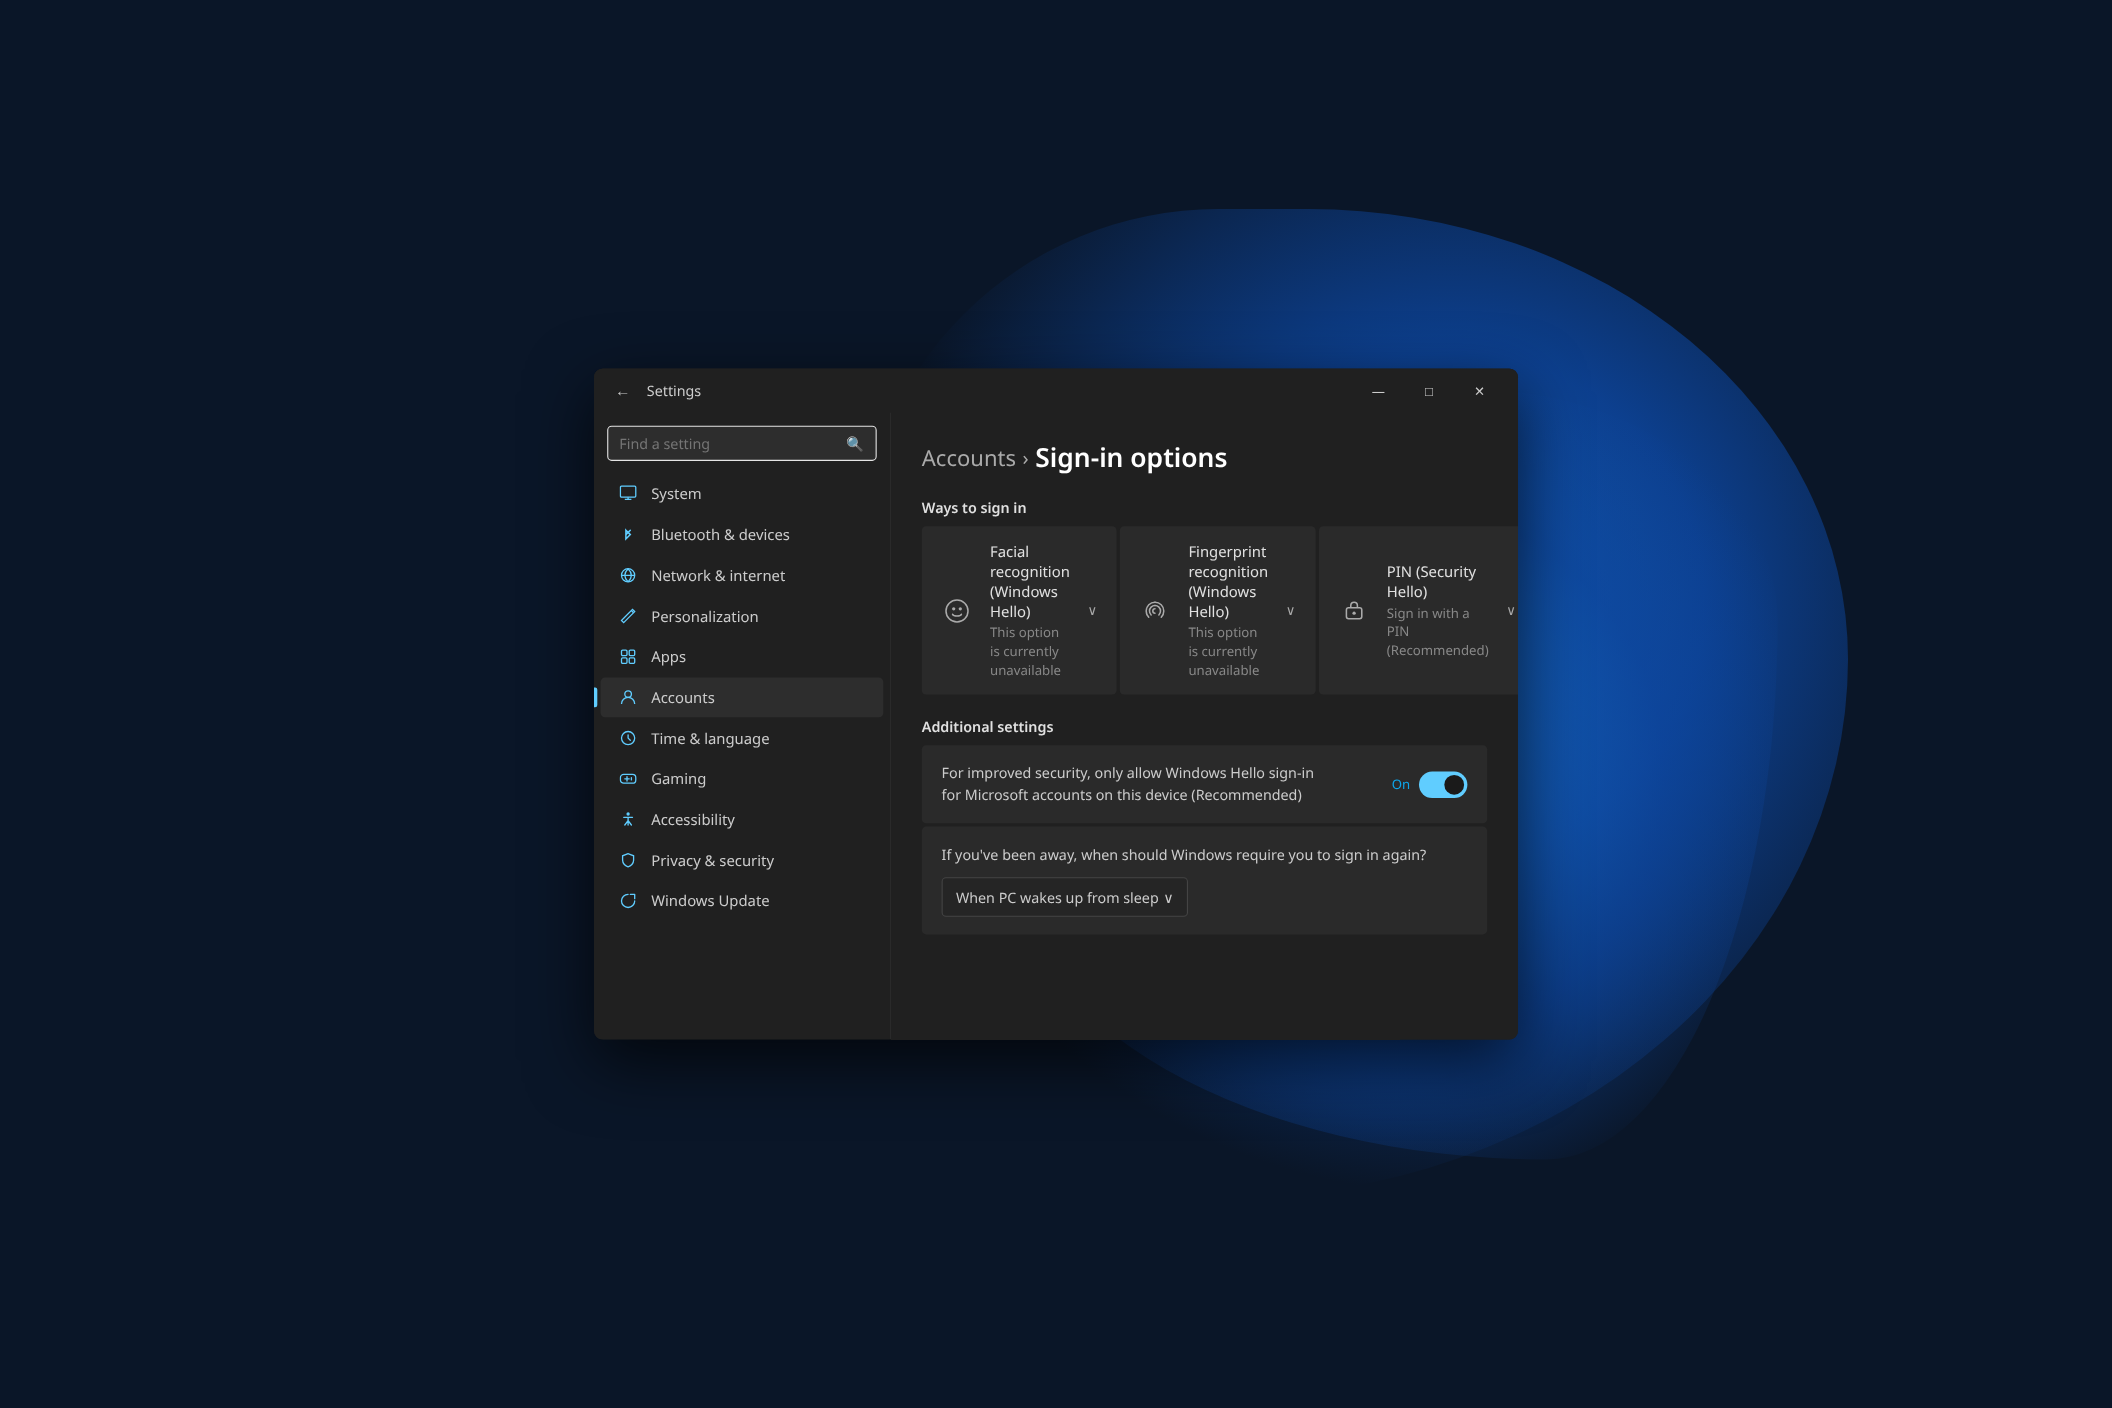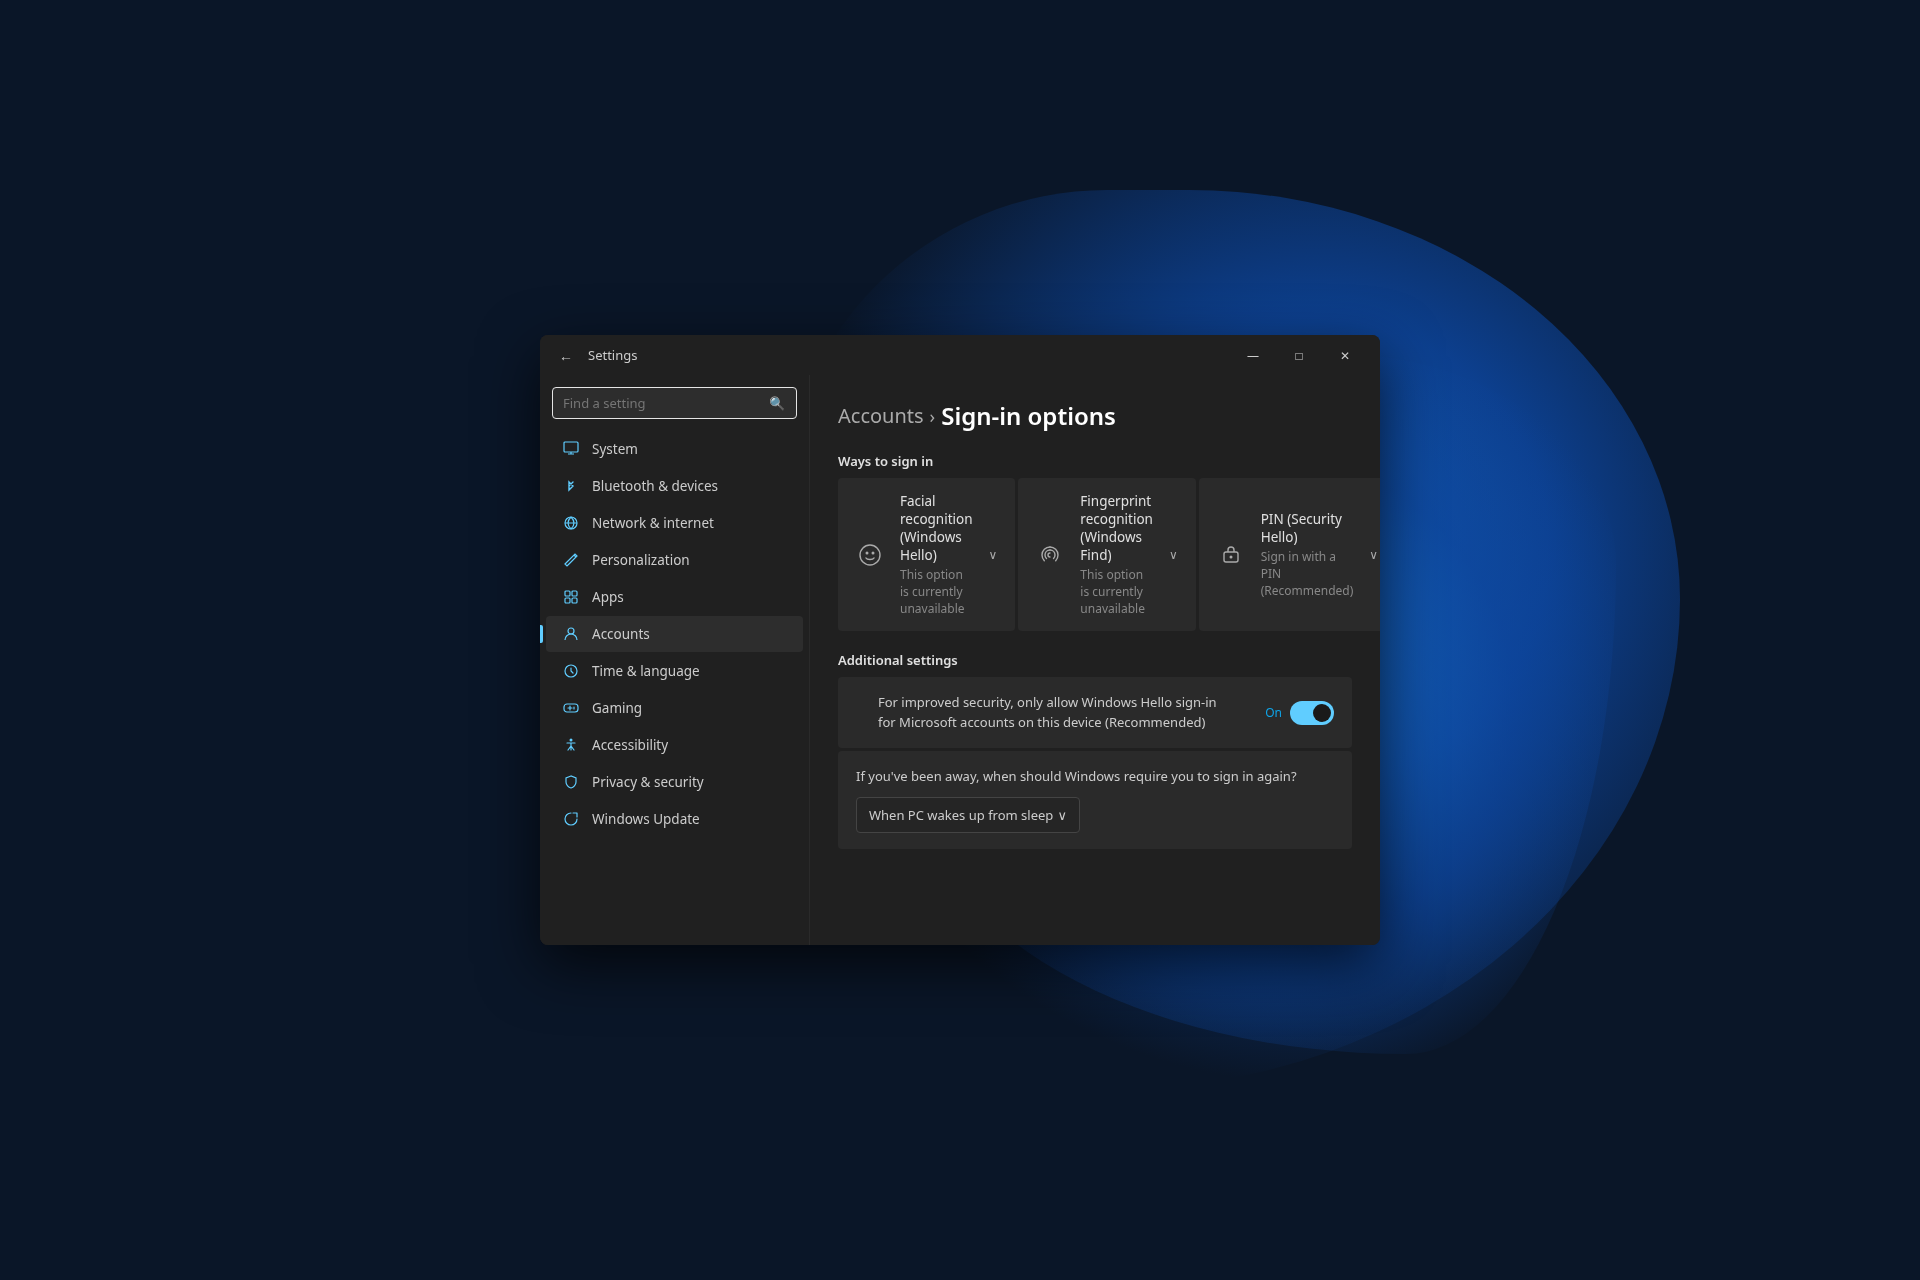--- a/index.html
+++ b/index.html
@@ -237,21 +237,20 @@
     .settings-item {
       background: #2a2a2a;
       border-radius: 4px;
       padding: 16px 18px;
       margin-bottom: 3px;
     }
     .settings-row {
       display: flex;
       align-items: center;
       gap: 33px;
-      margin-left: 22px;
     }
     .settings-text {
       flex: 1;
       font-size: 13px;
       color: #ccc;
       line-height: 1.5;
     }
     .toggle-container {
       display: flex;
       align-items: center;
@@ -478,21 +477,21 @@
           <span class="option-icon">
             <svg width="24" height="24" viewBox="0 0 24 24" fill="none">
                 <path d="M12 4c-4.4 0-8 3.6-8 8 0 2.2.9 4.2 2.3 5.7" stroke="#aaa" stroke-width="1.4" stroke-linecap="round"></path>
                 <path d="M12 7c-2.8 0-5 2.2-5 5 0 1.4.6 2.7 1.5 3.6" stroke="#aaa" stroke-width="1.4" stroke-linecap="round"></path>
                 <path d="M12 10c-1.1 0-2 .9-2 2s.9 2 2 2" stroke="#aaa" stroke-width="1.4" stroke-linecap="round"></path>
                 <path d="M12 7c2.8 0 5 2.2 5 5 0 1.4-.6 2.7-1.5 3.6" stroke="#aaa" stroke-width="1.4" stroke-linecap="round"></path>
                 <path d="M12 4c4.4 0 8 3.6 8 8 0 2.2-.9 4.2-2.3 5.7" stroke="#aaa" stroke-width="1.4" stroke-linecap="round"></path>
               </svg>
           </span>
           <div class="option-text">
-            <div class="option-title">Fingerprint recognition (Windows Find)</div>
+            <div class="option-title">Fingerprint recognition (Windows Hello)</div>
             <div class="option-desc">This option is currently unavailable</div>
           </div>
           <span class="chevron">∨</span>
         </div>
 
         <div class="option-item">
           <span class="option-icon">
             <svg width="24" height="24" viewBox="0 0 24 24" fill="none">
                 <rect x="5" y="9" width="14" height="10" rx="2" stroke="#aaa" stroke-width="1.4"></rect>
                 <path d="M9 9V7a3 3 0 1 1 6 0v2" stroke="#aaa" stroke-width="1.4"></path>

